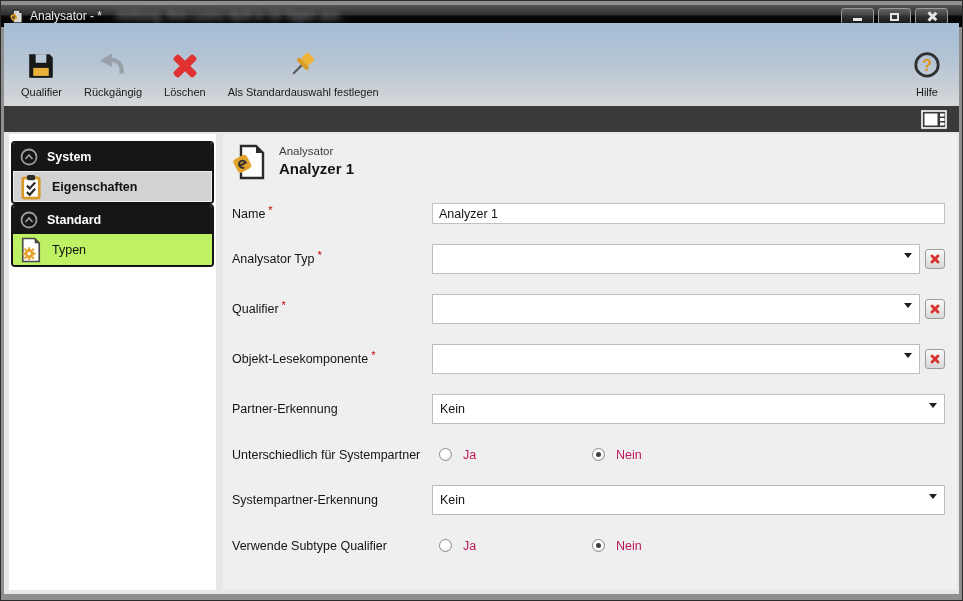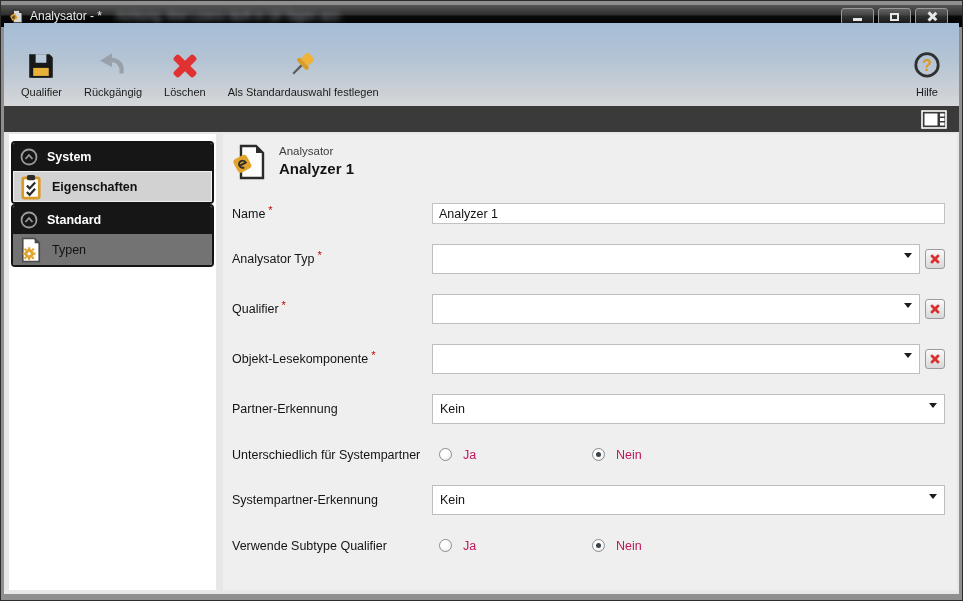--- a/index.html
+++ b/index.html
@@ -47,21 +47,21 @@
 
   
   .content { flex:1; display:flex; background:#e7e7e7; padding:2px 2px 4px 5px; gap:7px; min-height:0; }
 
   
   .sidebar { width:207px; flex-shrink:0; background:#fff; padding:7px 2px 0 2px; }
   .nav-group { border:2px solid #141414; border-radius:4px; overflow:hidden; background:#fff; }
   .nav-header { height:28px; background:#161616; color:#fff; display:flex; align-items:center;
     gap:9px; padding:0 7px; font-size:12.5px; font-weight:bold; cursor:default; }
   .nav-item { min-height:31px; display:flex; align-items:center; gap:10px; padding:2px 7px;
-    font-size:12.5px; color:#111; background:#737373; cursor:default; }
+    font-size:12.5px; color:#111; background:#bef264; cursor:default; }
   .nav-item.selected { background:#d2d2d2; font-weight:bold; box-shadow:inset 0 0 0 1px #efefef; }
 
   
   .main { flex:1; background:#efefef; padding:9px 12px 0 9px; min-width:0; }
   .obj-header { display:flex; gap:13px; align-items:flex-start; }
   .obj-header .texts { padding-top:2px; }
   .obj-type { font-size:11.5px; color:#3d3d3d; margin-bottom:3px; }
   .obj-name { font-size:15px; font-weight:bold; color:#141414; }
 
   .form { margin-top:22px; }

